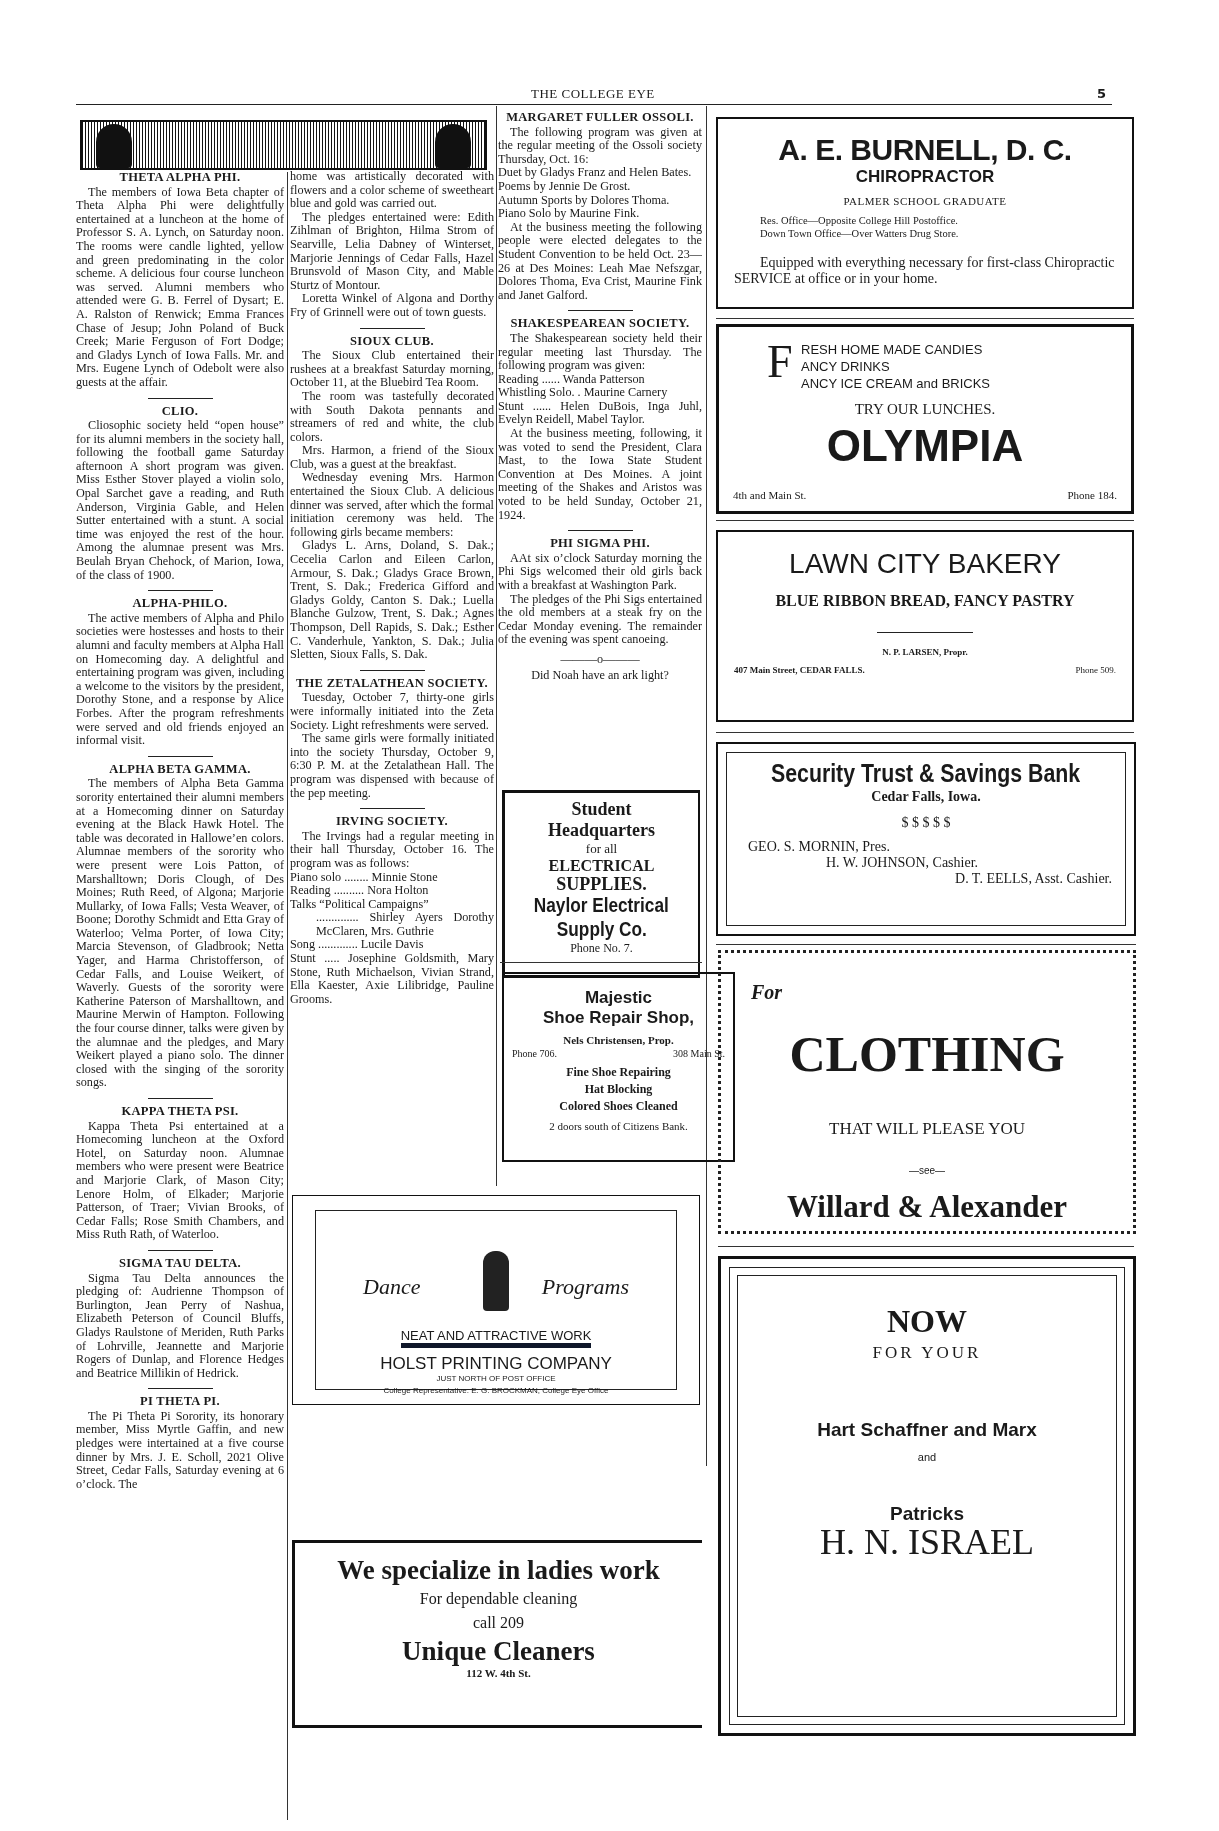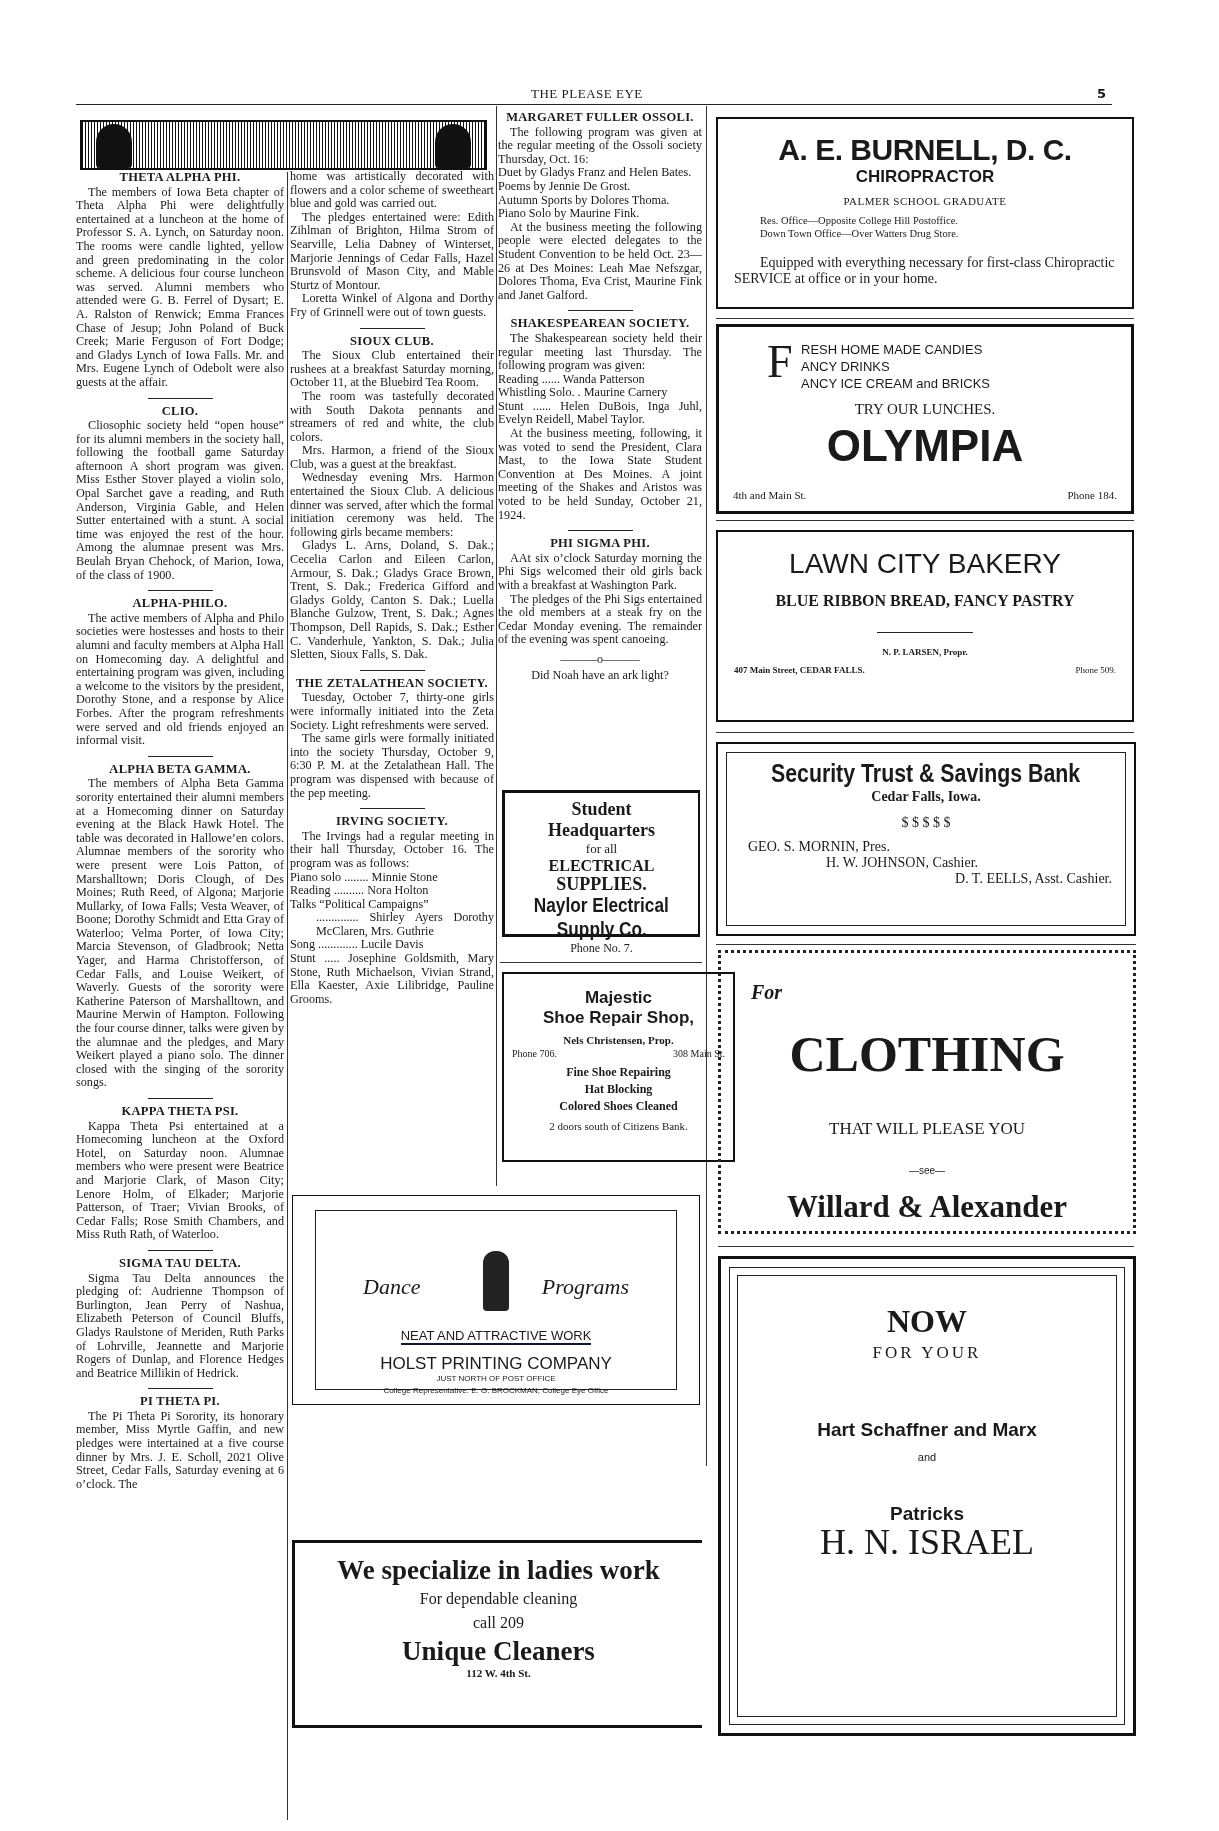--- a/index.html
+++ b/index.html
@@ -27,21 +27,21 @@
 
   .ad { position: absolute; border: 2px solid #111; text-align: center; }
   .rule { position:absolute; border-top: 1px solid #333; }
   .sans { font-family: "Liberation Sans", "DejaVu Sans", sans-serif; }
   .cond { font-family: "Liberation Sans", sans-serif; font-weight: bold; transform: scaleX(0.82); display:inline-block; }
 </style>
 </head>
 <body>
 
 <div class="masthead">
-  <span class="title">THE PLEASE EYE</span>
+  <span class="title">THE COLLEGE EYE</span>
   <span class="pageno">5</span>
 </div>
 <div class="masthead-rule"></div>
 
 <div class="banner">
   <div class="fig" style="left:14px;"></div>
   <div class="fig" style="right:14px;"></div>
 </div>
 
 <div class="vrule" style="left:287px; top:172px; height:1648px;"></div>
@@ -113,21 +113,21 @@
   <p class="prog"><span>Stunt</span><span> ...... </span><span>Helen DuBois, Inga Juhl, Evelyn Reidell, Mabel Taylor.</span></p>
   <p class="p">At the business meeting, following, it was voted to send the President, Clara Mast, to the Iowa State Student Convention at Des Moines. A joint meeting of the Shakes and Aristos was voted to be held Sunday, October 21, 1924.</p>
   <div class="sep"></div>
   <div class="hd">PHI SIGMA PHI.</div>
   <p class="p">AAt six o’clock Saturday morning the Phi Sigs welcomed their old girls back with a breakfast at Washington Park.</p>
   <p class="p">The pledges of the Phi Sigs entertained the old members at a steak fry on the Cedar Monday evening. The remainder of the evening was spent canoeing.</p>
   <div style="text-align:center; margin-top:6px;">———o———</div>
   <div style="text-align:center; margin-top:2px;">Did Noah have an ark light?</div>
 </div>
 
-<div class="ad" style="left:502px; top:790px; width:198px; height:147px; border-left-width:3px; border-top-width:3px; border-bottom-width:3px;">
+<div class="ad" style="left:502px; top:790px; width:198px; height:188px; border-left-width:3px; border-top-width:3px; border-bottom-width:3px;">
   <div style="font-weight:bold; font-size:18px; margin-top:6px;">Student</div>
   <div style="font-weight:bold; font-size:18px;">Headquarters</div>
   <div style="font-size:13px;">for all</div>
   <div style="font-weight:bold; font-size:16px; line-height:18px;">ELECTRICAL</div>
   <div style="font-weight:bold; font-size:18px; line-height:18px;">SUPPLIES.</div>
   <div class="cond" style="font-size:21px;">Naylor Electrical</div><br>
   <div class="cond" style="font-size:21px;">Supply Co.</div>
   <div style="font-size:12px;">Phone No. 7.</div>
 </div>
 <div class="rule" style="left:500px; top:962px; width:202px;"></div>
@@ -144,21 +144,21 @@
   <div style="font-weight:bold; font-size:12px; margin-top:2px;">Hat Blocking</div>
   <div style="font-weight:bold; font-size:12px; margin-top:2px;">Colored Shoes Cleaned</div>
   <div style="font-size:11px; margin-top:6px;">2 doors south of Citizens Bank.</div>
 </div>
 
 <div class="ad" style="left:292px; top:1195px; width:408px; height:210px; border-width:1.5px;">
   <div style="position:absolute; left:22px; top:14px; right:22px; bottom:14px; border:1px solid #222;"></div>
   <div style="position:absolute; left:70px; top:78px; font-style:italic; font-size:22px;">Dance</div>
   <div style="position:absolute; left:190px; top:55px; width:26px; height:60px; background:#222; border-radius:12px 12px 4px 4px;"></div>
   <div style="position:absolute; right:70px; top:78px; font-style:italic; font-size:22px;">Programs</div>
-  <div style="position:absolute; left:0; right:0; top:132px; font-size:13px;" class="sans"><span style="border-bottom:2px solid #0f172a;">NEAT AND ATTRACTIVE WORK</span></div>
+  <div style="position:absolute; left:0; right:0; top:132px; font-size:13px;" class="sans"><span style="border-bottom:5px solid #0f172a;">NEAT AND ATTRACTIVE WORK</span></div>
   <div style="position:absolute; left:0; right:0; top:158px; font-size:17px;" class="sans">HOLST PRINTING COMPANY</div>
   <div style="position:absolute; left:0; right:0; top:178px; font-size:8px;" class="sans">JUST NORTH OF POST OFFICE</div>
   <div style="position:absolute; left:0; right:0; top:190px; font-size:8px;" class="sans">College Representative: E. G. BROCKMAN, College Eye Office</div>
 </div>
 
 <div class="ad" style="left:292px; top:1540px; width:410px; height:188px; border-width:3px; border-right-width:0;">
   <div style="font-weight:bold; font-size:27px; margin-top:12px;">We specialize in ladies work</div>
   <div style="font-size:16px; margin-top:4px;">For dependable cleaning</div>
   <div style="font-size:16px; margin-top:6px;">call 209</div>
   <div style="font-weight:bold; font-size:27px; margin-top:4px;">Unique Cleaners</div>

